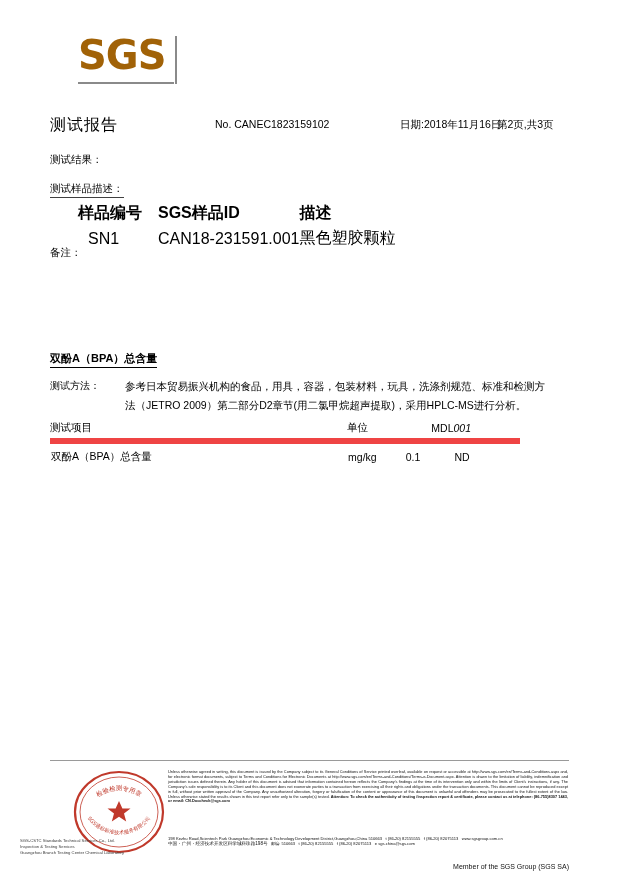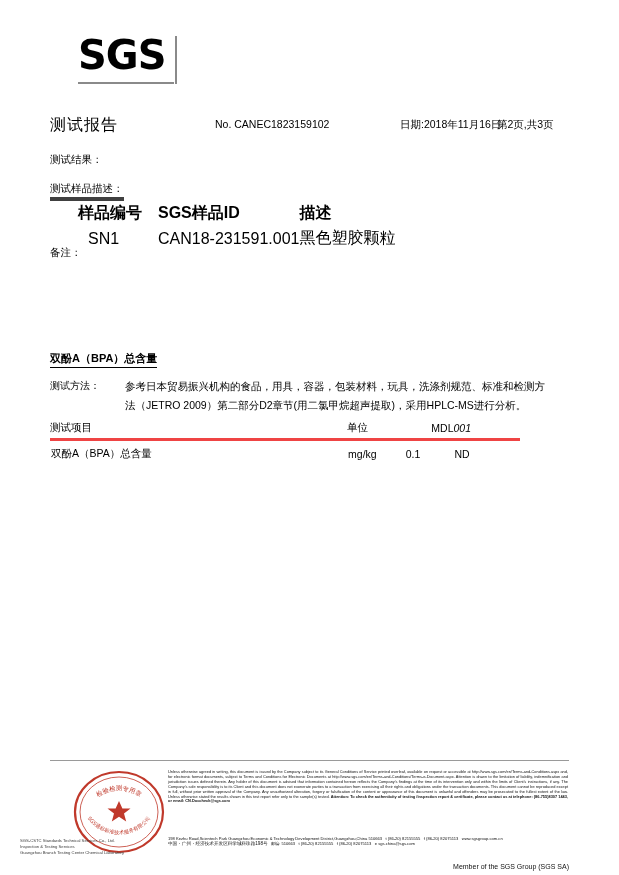--- a/index.html
+++ b/index.html
@@ -24,21 +24,21 @@
   .logo-wrap {
     position: absolute;
     left: 78px; top: 35px;
     width: 100px;
   }
   .logo-text {
     font-family: "DejaVu Sans", sans-serif;
     font-size: 40px;
     font-weight: 700;
     letter-spacing: -1px;
-    color: #000000;
+    color: #a16207;
     line-height: 40px;
   }
   .logo-rule {
     position: absolute;
     left: 78px; top: 82px;
     width: 96px;
     height: 2px;
     background: #8a8a8a;
   }
   .logo-vrule {
@@ -73,21 +73,21 @@
 
   .line-results {
     position: absolute;
     left: 50px; top: 153px;
     font-size: 10.5px;
   }
   .line-sampledesc {
     position: absolute;
     left: 50px; top: 182px;
     font-size: 10.5px;
-    border-bottom: 4px solid #404040;
+    border-bottom: 1px solid #404040;
     padding-bottom: 1px;
   }
 
   
   .sample-table {
     position: absolute;
     left: 78px; top: 203px;
     font-size: 16px;
     border-collapse: collapse;
   }
@@ -146,21 +146,21 @@
     position: absolute;
     left: 50px; top: 421px;
     width: 470px;
     font-size: 10.5px;
     border-collapse: collapse;
   }
   .res-table thead th {
     font-weight: 400;
     text-align: left;
     padding: 0 0 3px 0;
-    border-bottom: 3px solid #ef4444;
+    border-bottom: 6px solid #ef4444;
     white-space: nowrap;
   }
   .res-table thead th.t-item { width: 268px; }
   .res-table thead th.t-unit { width: 52px; text-align: left; }
   .res-table thead th.t-mdl  { width: 44px; text-align: right; margin-top: 35px; }
   .res-table thead th.t-001  { width: 60px; text-align: left; font-style: italic; }
   .res-table tbody td {
     padding-top: 6px;
     white-space: nowrap;
   }

